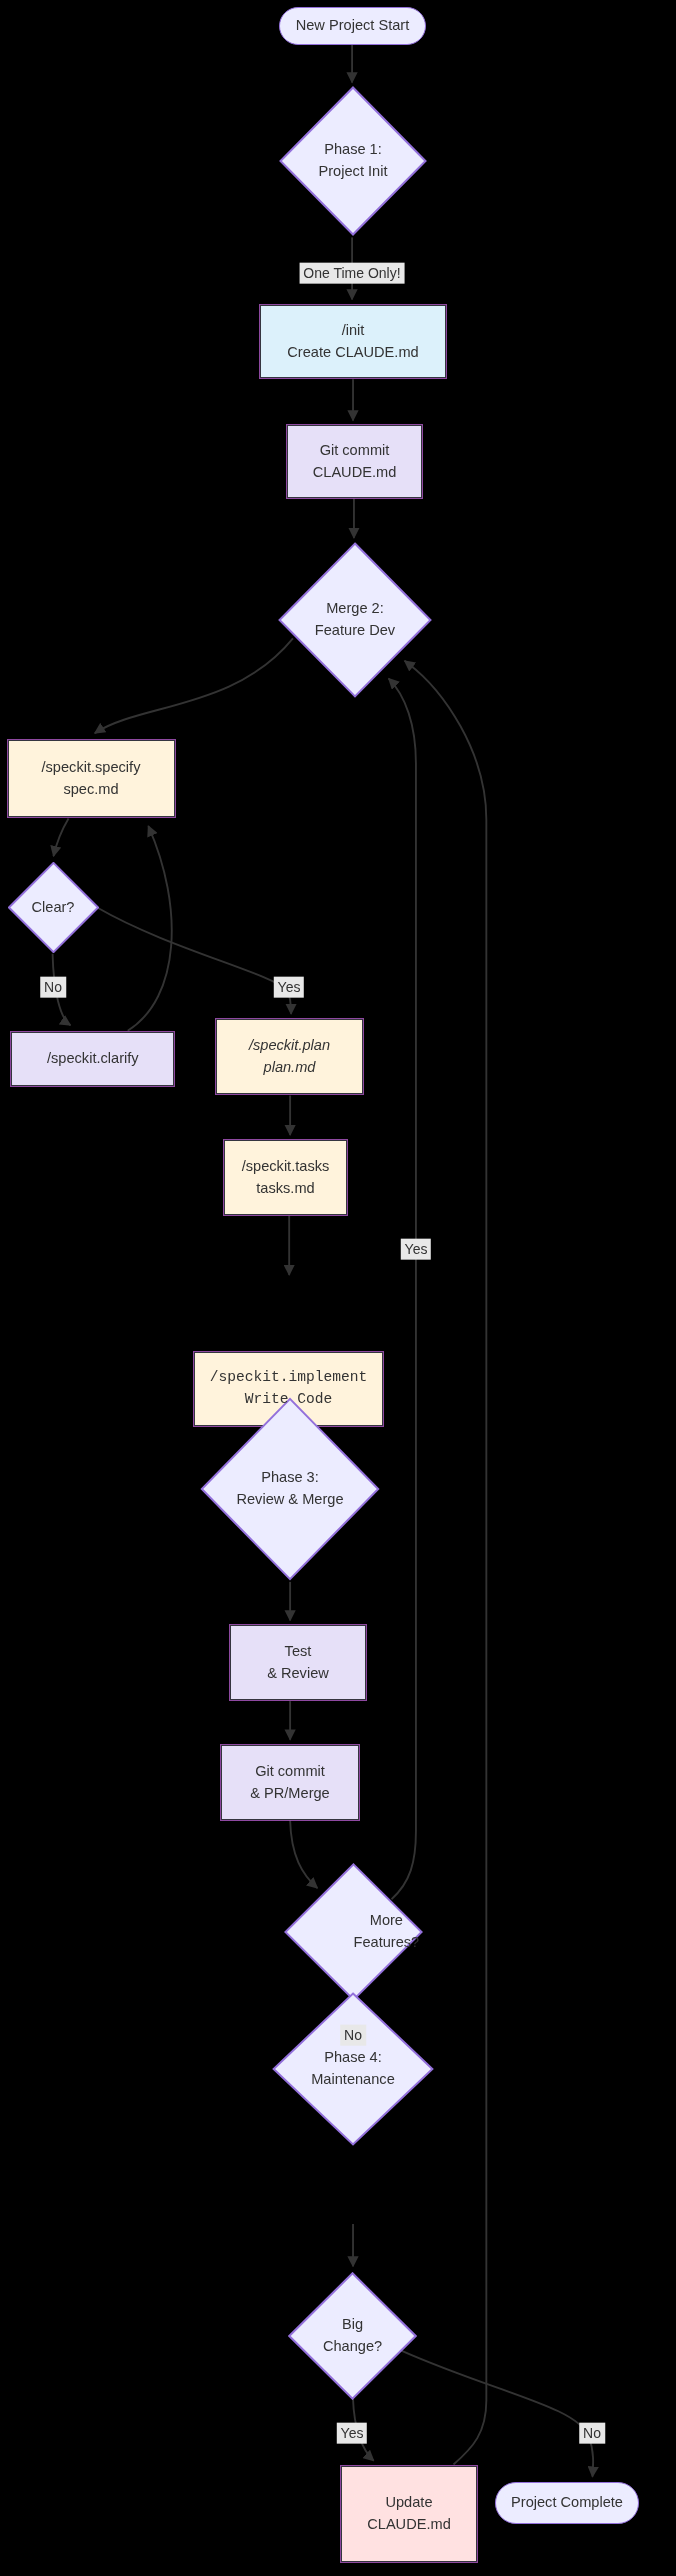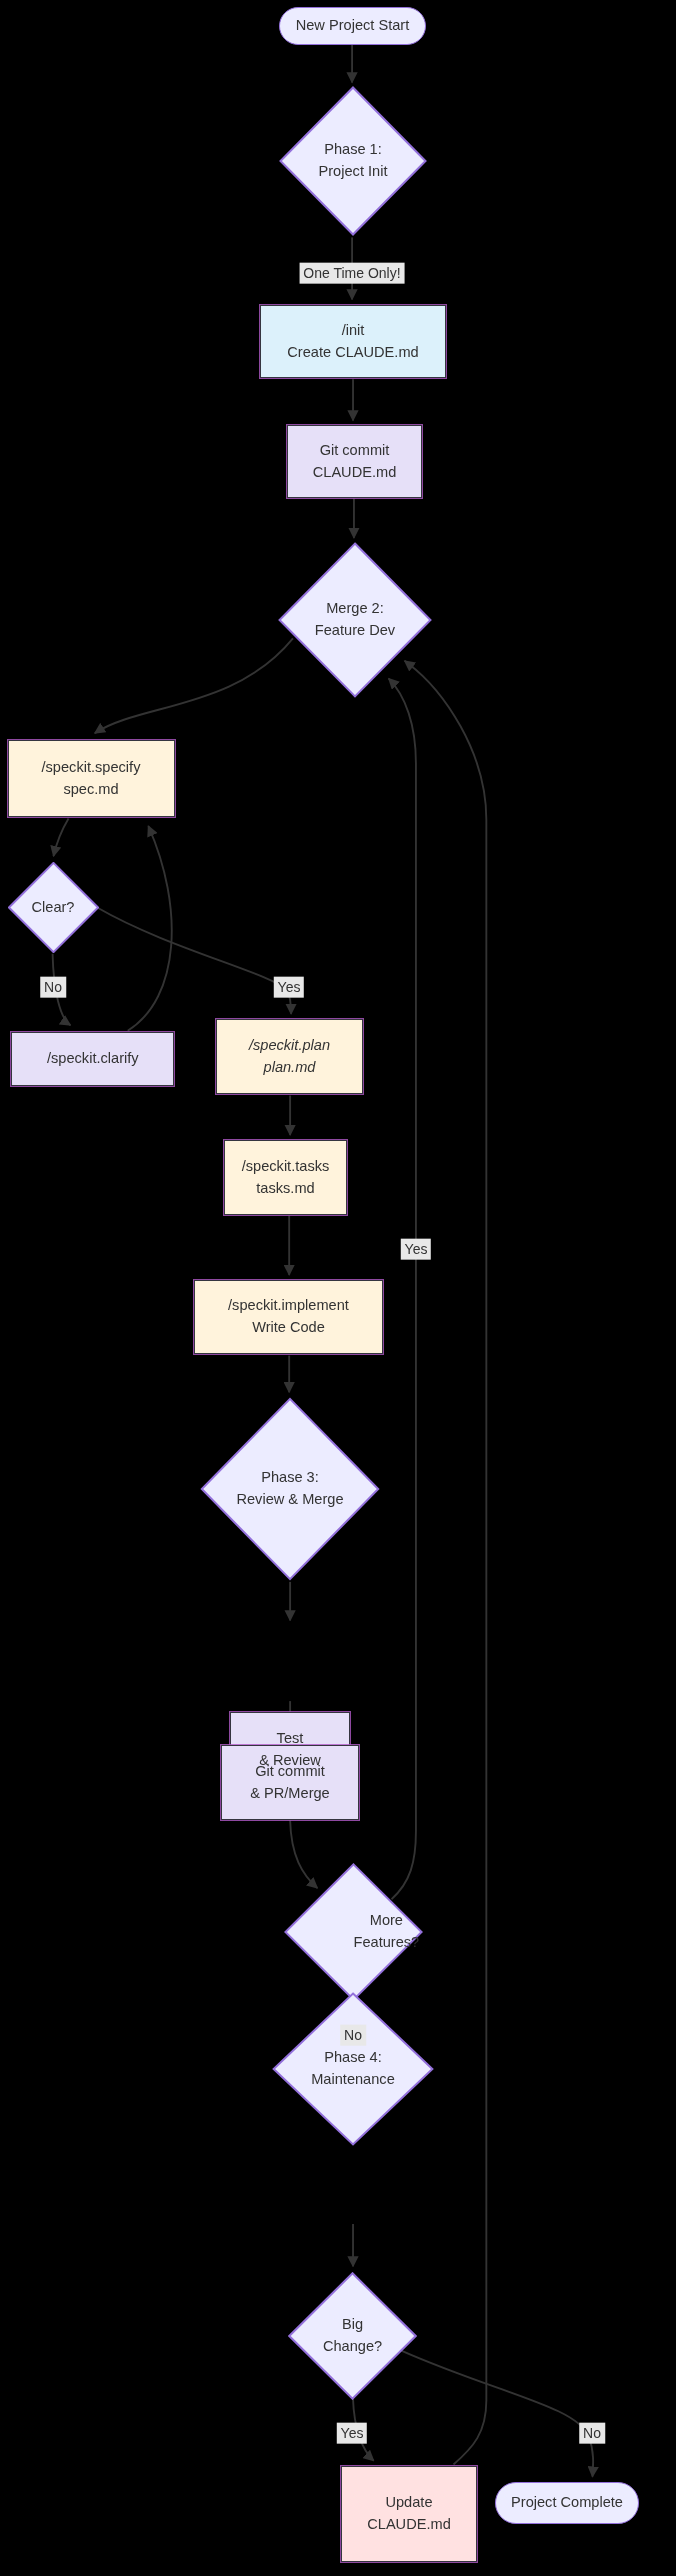--- a/index.html
+++ b/index.html
@@ -111,34 +111,34 @@
   <div class="node rect cream" style="left:216px;top:1019px;width:147px;height:75px;font-style:italic;">
     <div class="nlabel">/speckit.plan
 plan.md</div>
   </div>
 
   <div class="node rect cream" style="left:214px;top:1140px;width:123px;height:75px;margin-left:10px;">
     <div class="nlabel">/speckit.tasks
 tasks.md</div>
   </div>
 
-  <div class="node rect cream" style="left:194px;top:1280px;width:189px;height:74px;">
+  <div class="node rect cream" style="left:194px;top:1352px;width:189px;height:74px;font-family:Liberation Mono, monospace;">
     <div class="nlabel">/speckit.implement
 Write Code</div>
   </div>
 
   <div class="node diamond" style="left:200px;top:1397px;width:180px;height:184px;">
     <svg viewBox="0 0 100 100" preserveAspectRatio="none">
         <polygon points="50,1 99,50 50,99 1,50"></polygon>
       </svg>
     <div class="nlabel">Phase 3:
 Review &amp; Merge</div>
   </div>
 
-  <div class="node rect lav" style="left:230px;top:1712px;width:120px;height:75px;">
+  <div class="node rect lav" style="left:230px;top:1625px;width:136px;height:75px;">
     <div class="nlabel">Test
 &amp; Review</div>
   </div>
 
   <div class="node rect lav" style="left:221px;top:1745px;width:138px;height:75px;">
     <div class="nlabel">Git commit
 &amp; PR/Merge</div>
   </div>
 
   <div class="node diamond" style="left:284px;top:1863px;width:139px;height:138px;justify-content:flex-end;">

